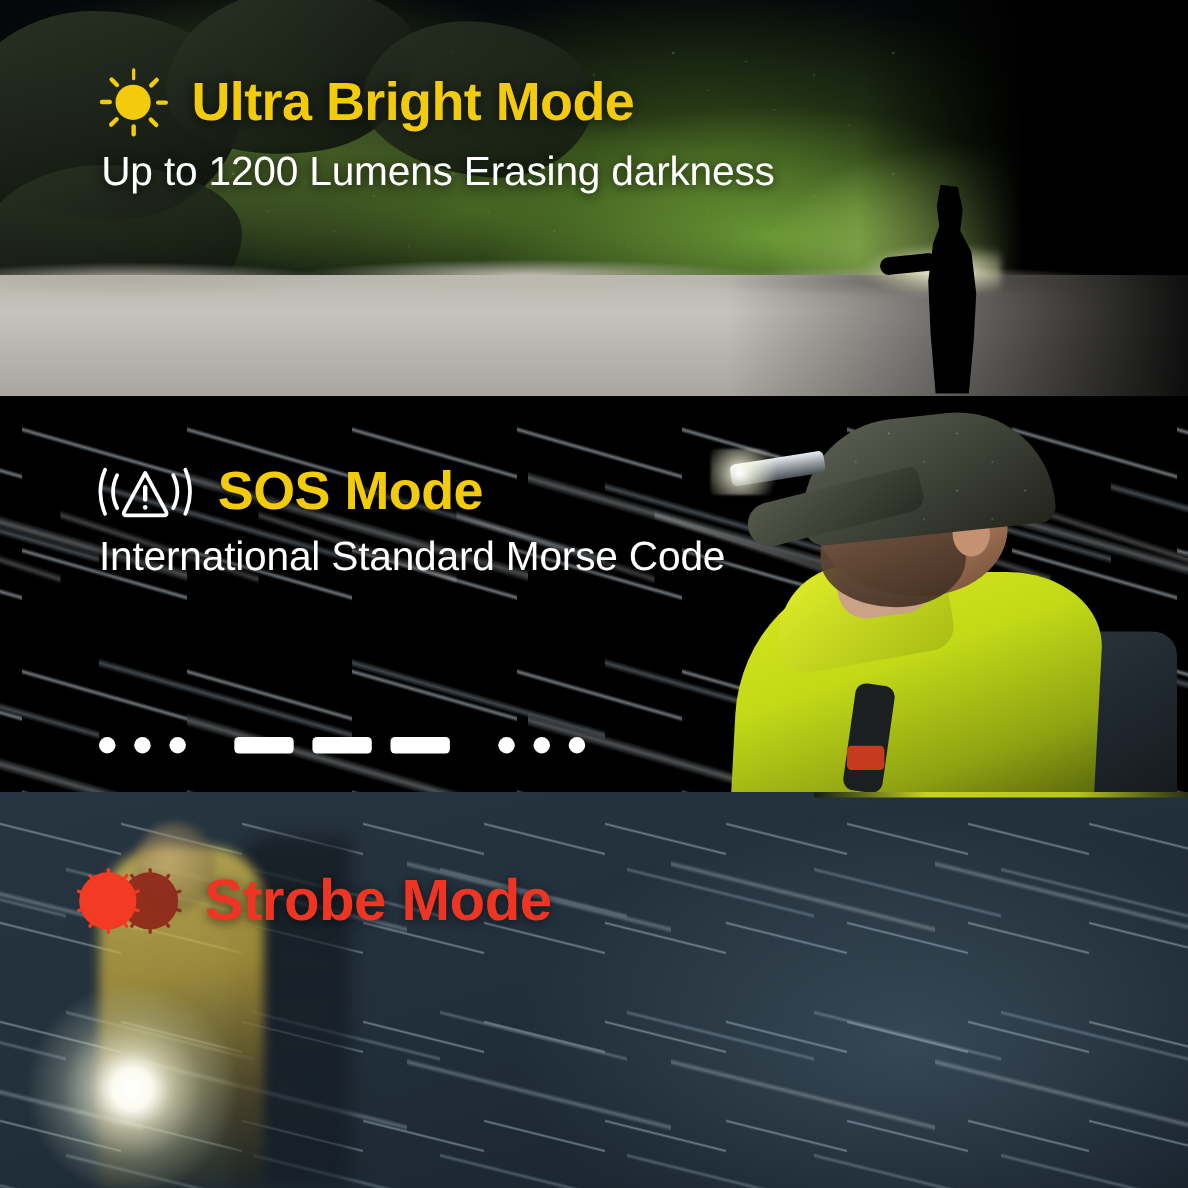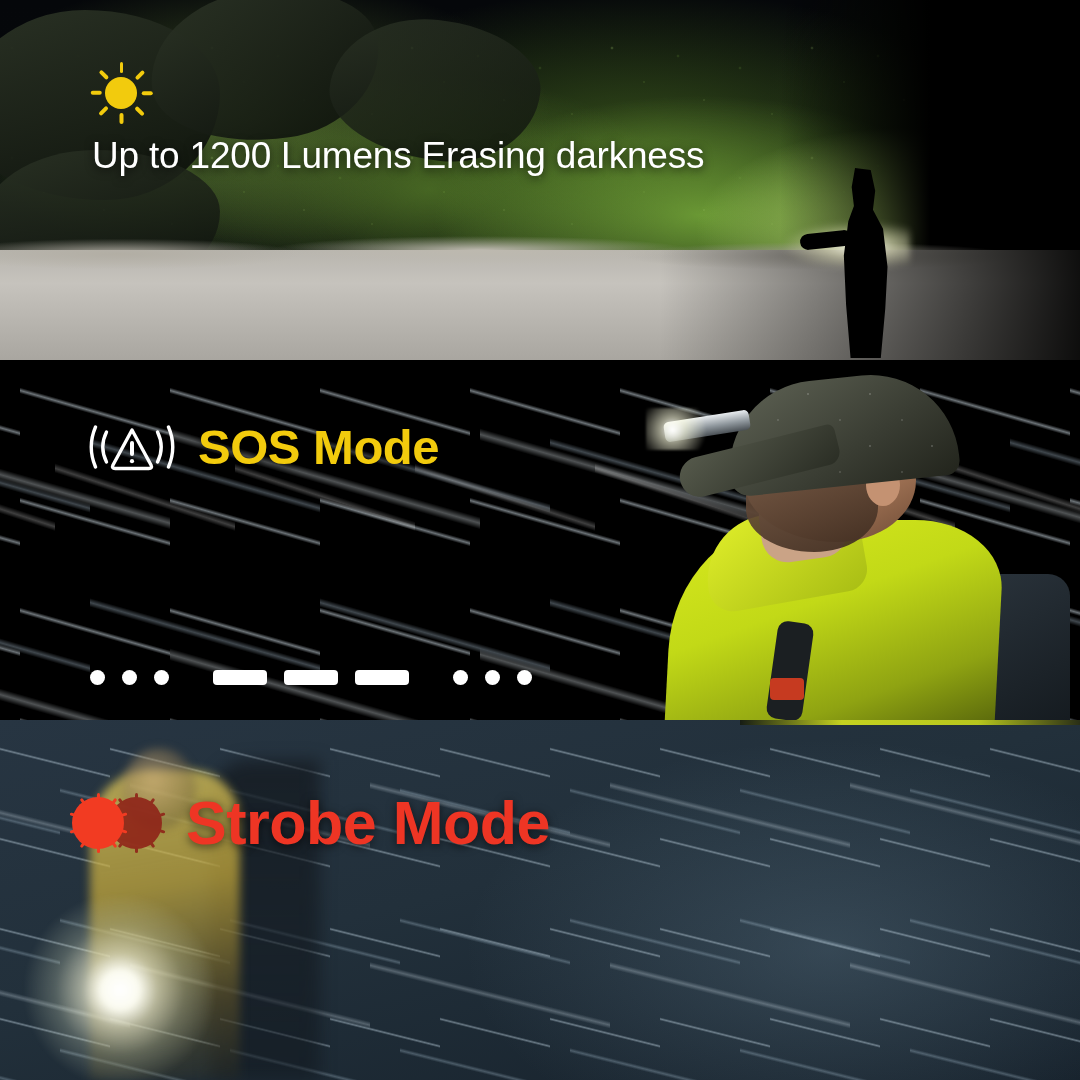--- a/index.html
+++ b/index.html
@@ -195,21 +195,21 @@
   #p1-title { color:#F2CB0D; font-size:49px; margin-left:22px; }
   #p1-sub   { left:92px; top:135px; font-size:37px; letter-spacing:-.2px;text-align:center; }
 
   
   #p2-titlerow { left:88px; top:418px; }
   #p2-title { color:#F2CB0D; font-size:49px; margin-left:22px; }
   #p2-sub   { left:90px; top:485px; font-size:37px; letter-spacing:-.2px; }
 
   
   #p3-titlerow { left:72px; top:788px; }
-  #p3-title { color:#EE3524; font-size:61px; margin-left:22px; }
+  #p3-title { color:#EE3524; font-size:53px; margin-left:22px; }
   #p3-sub   { left:78px; top:860px; font-size:37px; letter-spacing:-.2px; }
 
   
   .sun-icon { position:relative; width:62px; height:62px; }
   .sun-core {
     position:absolute; left:15px; top:15px; width:32px; height:32px;
     border-radius:50%; background:#F2CB0D;
   }
   .sun-ray {
     position:absolute; left:29.5px; top:0; width:3.5px; height:11px;
@@ -268,20 +268,21 @@
           <span class="sun-core"></span>
           <span class="sun-ray" style="transform:rotate(0deg)"></span>
           <span class="sun-ray" style="transform:rotate(45deg)"></span>
           <span class="sun-ray" style="transform:rotate(90deg)"></span>
           <span class="sun-ray" style="transform:rotate(135deg)"></span>
           <span class="sun-ray" style="transform:rotate(180deg)"></span>
           <span class="sun-ray" style="transform:rotate(225deg)"></span>
           <span class="sun-ray" style="transform:rotate(270deg)"></span>
           <span class="sun-ray" style="transform:rotate(315deg)"></span>
         </span>
+        <span class="title" id="p1-title">Ultra Bright Mode</span>
       </div>
       <div class="subtitle" id="p1-sub">Up to 1200 Lumens  Erasing darkness</div>
     </div>
   </section>
 
   <section class="panel" id="panel-sos">
     <div class="p2-bg">
       <div class="p2-rain"></div>
       <div class="p2-rain-b"></div>
 
@@ -311,20 +312,21 @@
             <path d="M44 25 L44 36" stroke-width="4"></path>
             <circle cx="44" cy="43.2" r="2.1" fill="#ffffff" stroke="none"></circle>
             <path d="M18.5 14 Q11 29 18.5 44"></path>
             <path d="M7.5 9 Q-1 29 7.5 49"></path>
             <path d="M69.5 14 Q77 29 69.5 44"></path>
             <path d="M80.5 9 Q89 29 80.5 49"></path>
           </svg>
         </span>
         <span class="title" id="p2-title">SOS Mode</span>
       </div>
+      <div class="subtitle" id="p2-sub" style="top:125px">International Standard Morse Code</div>
 
       <div id="morse-row" style="top:310px">
         <span class="morse-dot"></span>
         <span class="morse-dot"></span>
         <span class="morse-dot"></span>
         <span class="morse-gap"></span>
         <span class="morse-dash"></span>
         <span class="morse-dash"></span>
         <span class="morse-dash"></span>
         <span class="morse-gap"></span>

